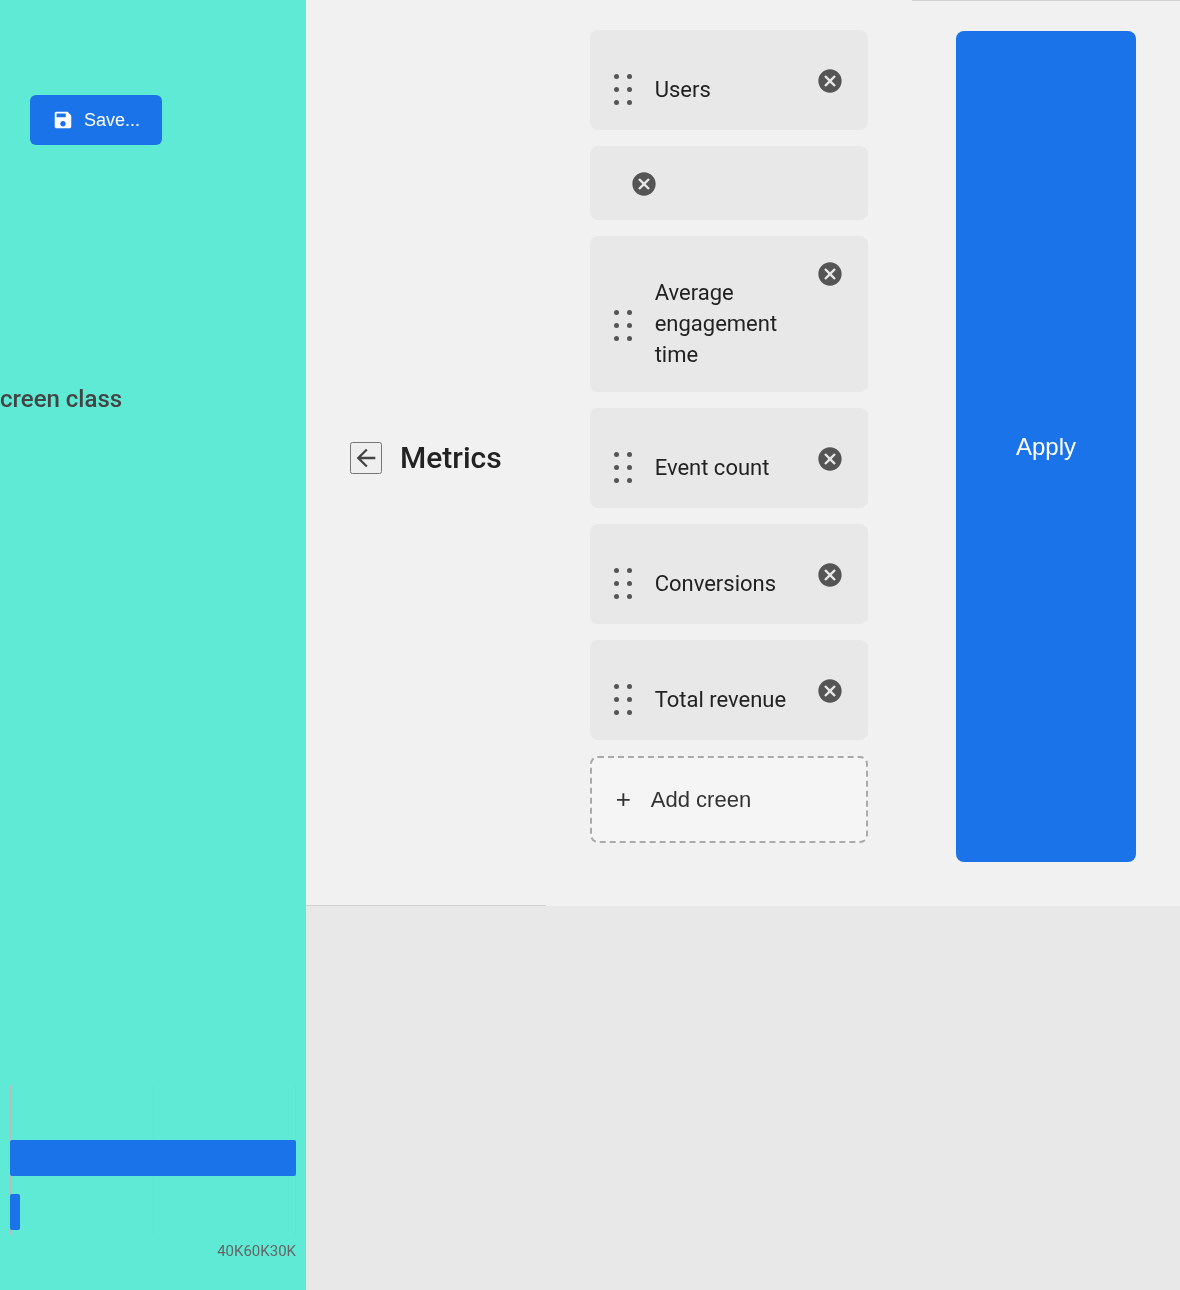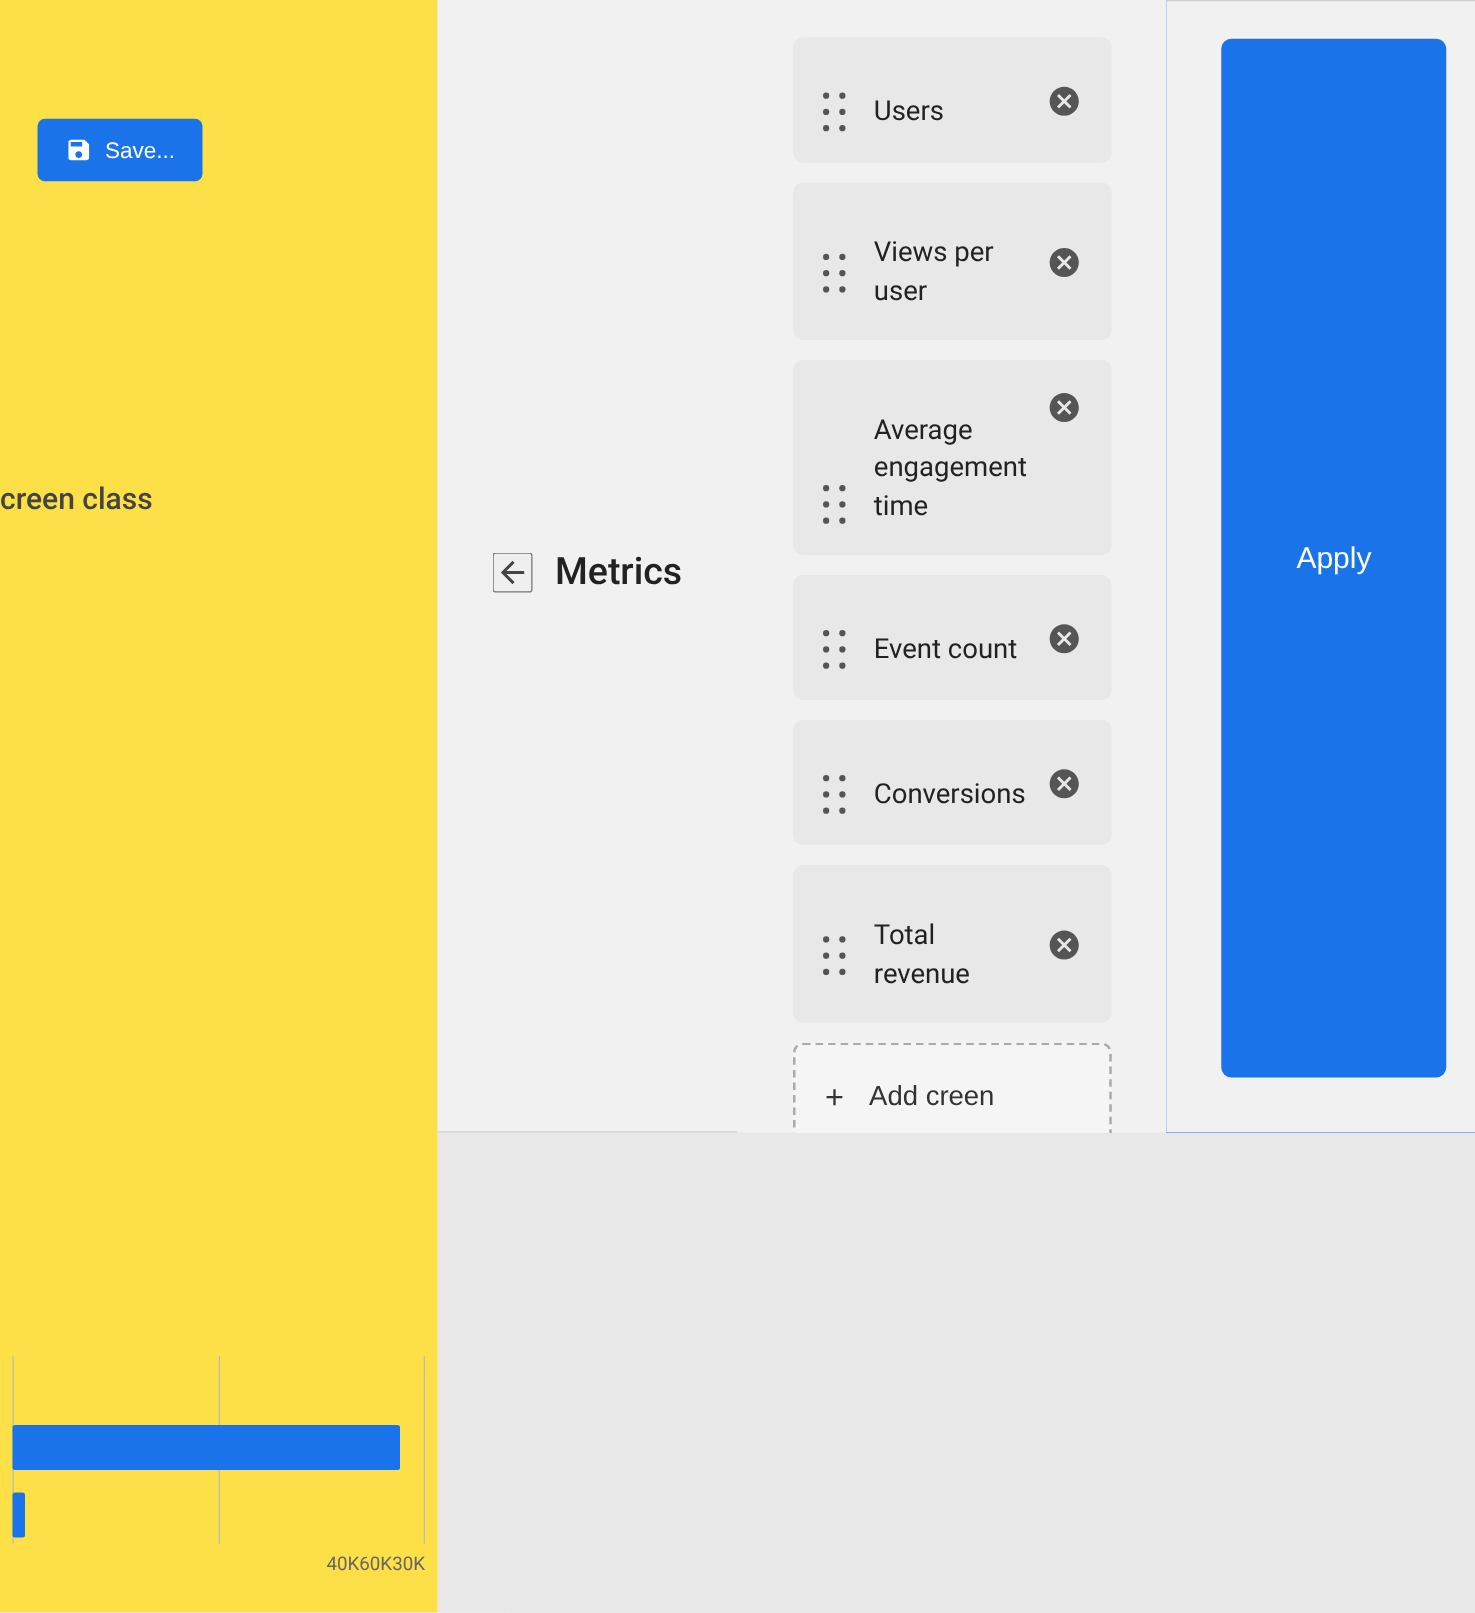--- a/index.html
+++ b/index.html
@@ -8,23 +8,23 @@
       width: 1180px;
       height: 1290px;
       overflow: hidden;
       font-family: 'Google Sans', Roboto, Arial, sans-serif;
       background: #e8e8e8;
       display: flex;
     }
 
     
     .left-panel {
-      width: 350px;
+      width: 306px;
       height: 1290px;
-      background: #fde047;
+      background: #5eead4;
       position: relative;
       flex-shrink: 0;
     }
 
     .save-button {
       position: absolute;
       top: 95px;
       left: 30px;
       background: #1a73e8;
       color: white;
@@ -177,21 +177,21 @@
 
     .metric-left {
       display: flex;
       align-items: center;
       gap: 20px;
       flex: 1;
       margin-top: 20px;
     }
 
     .metric-left.two-line {
-      align-items: flex-end;
+      align-items: center;
     }
 
     .drag-handle {
       display: grid;
       grid-template-columns: repeat(2, 8px);
       grid-template-rows: repeat(3, 8px);
       gap: 5px;
       flex-shrink: 0;
       margin-top: 2px;
     }
@@ -339,31 +339,20 @@
         <span class="metric-name">Users</span>
       </div>
       <button class="remove-btn">
         <svg viewBox="0 0 24 24">
           <path d="M12 2C6.47 2 2 6.47 2 12s4.47 10 10 10 10-4.47 10-10S17.53 2 12 2zm5 13.59L15.59 17 12 13.41 8.41 17 7 15.59 10.59 12 7 8.41 8.41 7 12 10.59 15.59 7 17 8.41 13.41 12 17 15.59z"></path>
         </svg>
       </button>
     </div>
 
     <div class="metric-item">
-      <div class="metric-left">
-        <div class="drag-handle">
-          <div class="drag-dot"></div>
-            <div class="drag-dot"></div>
-          <div class="drag-dot"></div>
-            <div class="drag-dot"></div>
-          <div class="drag-dot"></div>
-            <div class="drag-dot"></div>
-        </div>
-        <span class="metric-name">Views per user</span>
-      </div>
       <button class="remove-btn">
         <svg viewBox="0 0 24 24">
           <path d="M12 2C6.47 2 2 6.47 2 12s4.47 10 10 10 10-4.47 10-10S17.53 2 12 2zm5 13.59L15.59 17 12 13.41 8.41 17 7 15.59 10.59 12 7 8.41 8.41 7 12 10.59 15.59 7 17 8.41 13.41 12 17 15.59z"></path>
         </svg>
       </button>
     </div>
 
     <div class="metric-item two-line">
       <div class="metric-left two-line">
         <div class="drag-handle" style="margin-top:6px;">

